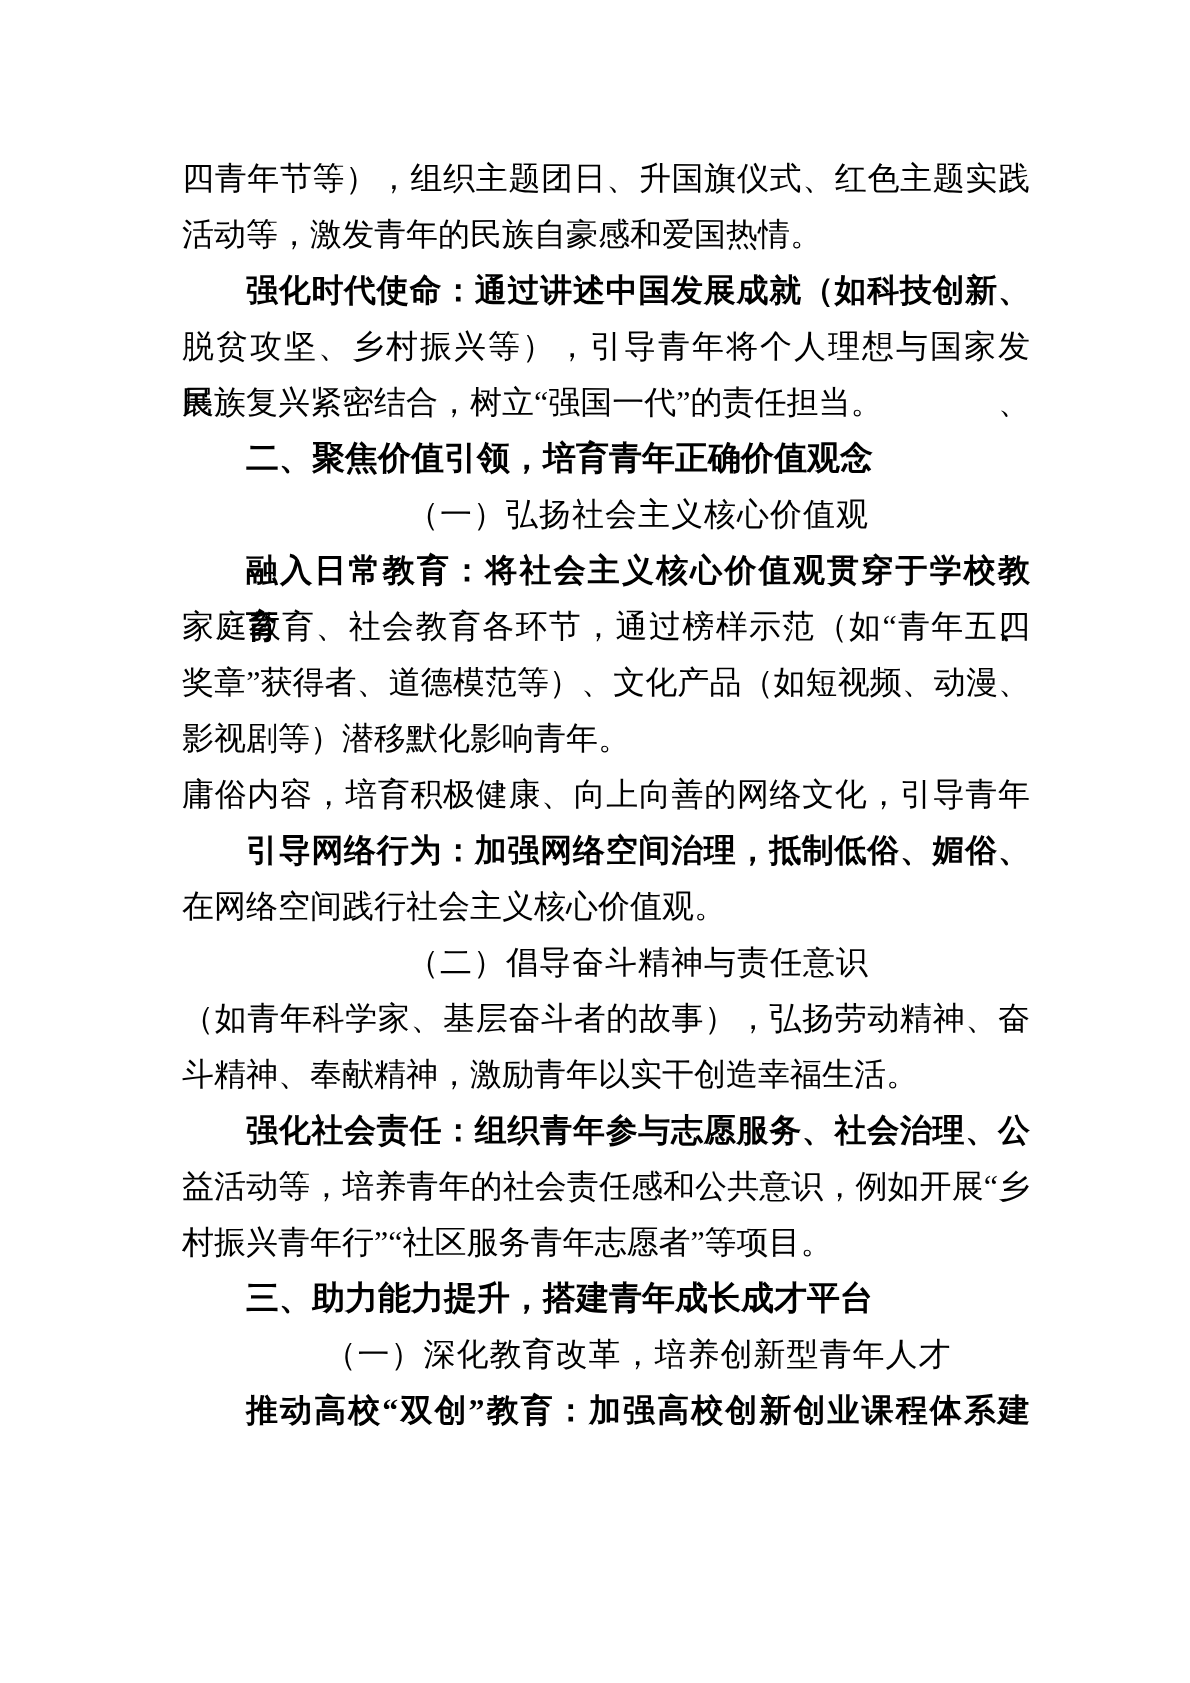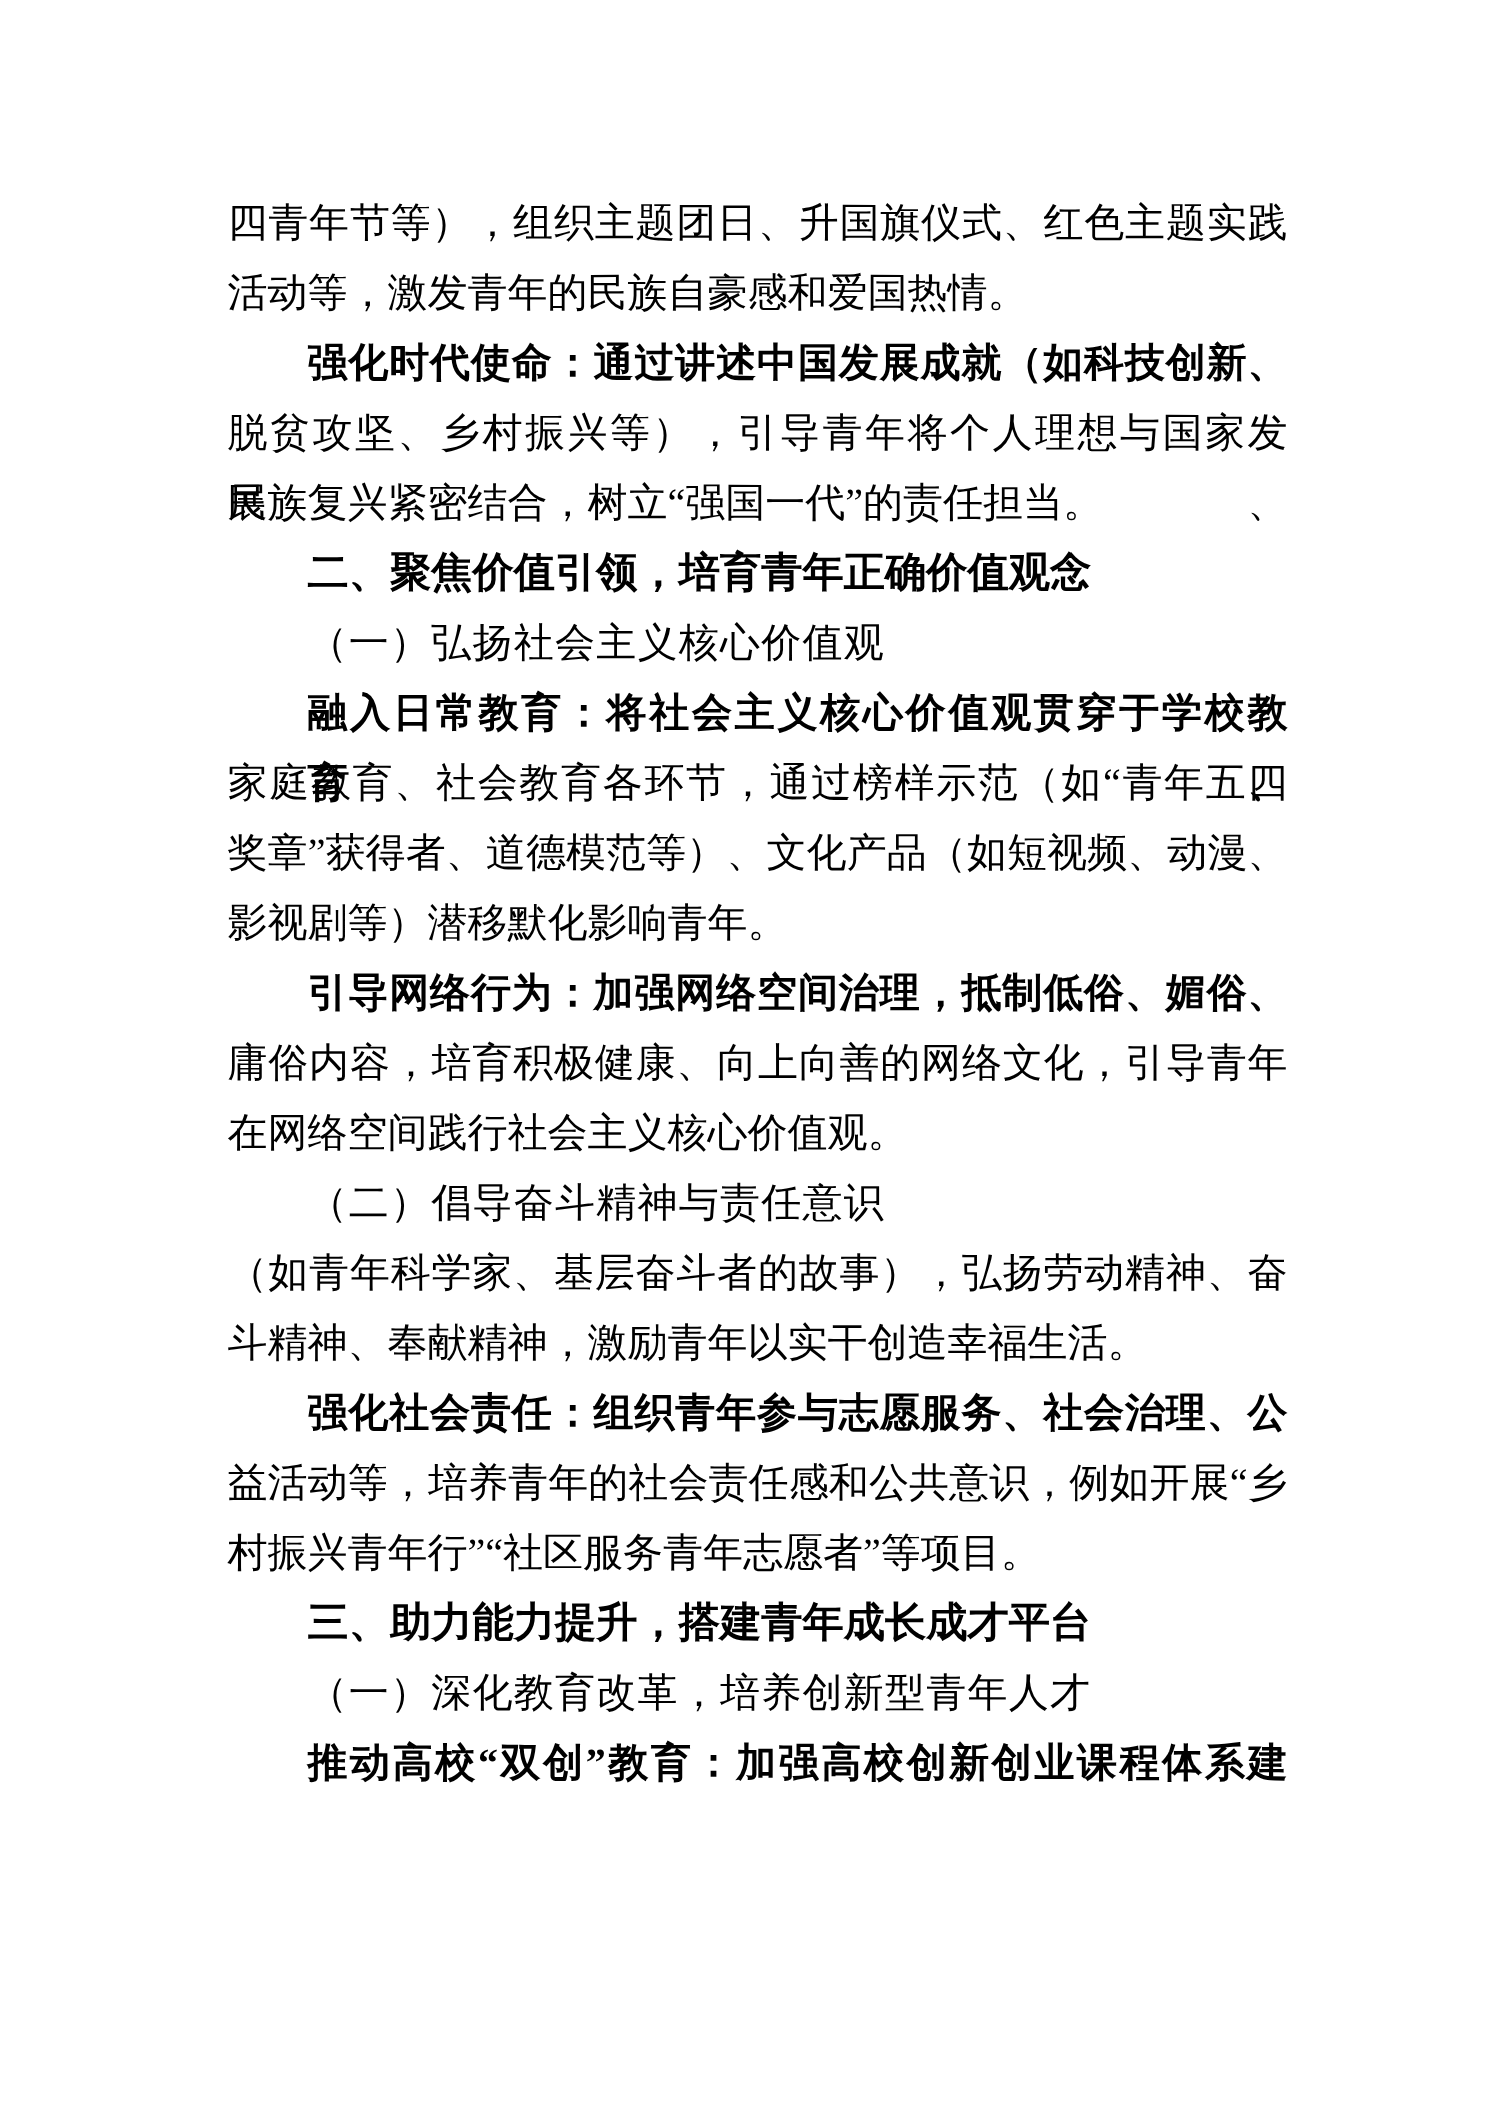--- a/index.html
+++ b/index.html
@@ -40,40 +40,41 @@
   }
   .line.h1 {
     font-family: "Liberation Sans", "DejaVu Sans", sans-serif;
     font-weight: 700;
     font-size: 33px;
   }
   .line.h2 {
     font-family: "Liberation Serif", "DejaVu Serif", serif;
     font-weight: 500;
     letter-spacing: 1px;
+    text-align: center;
   }
 </style>
 </head>
 <body>
 
 <div class="page">
   <div class="text-block">
       <div class="line body justify">四青年节等），组织主题团日、升国旗仪式、红色主题实践</div>
       <div class="line body">活动等，激发青年的民族自豪感和爱国热情。</div>
       <div class="line body indent justify">强化时代使命：通过讲述中国发展成就（如科技创新、</div>
       <div class="line body justify">脱贫攻坚、乡村振兴等），引导青年将个人理想与国家发展、</div>
       <div class="line body">民族复兴紧密结合，树立“强国一代”的责任担当。</div>
       <div class="line h1 indent">二、聚焦价值引领，培育青年正确价值观念</div>
       <div class="line h2 indent">（一）弘扬社会主义核心价值观</div>
       <div class="line body indent justify">融入日常教育：将社会主义核心价值观贯穿于学校教育、</div>
       <div class="line body justify">家庭教育、社会教育各环节，通过榜样示范（如“青年五四</div>
       <div class="line body justify">奖章”获得者、道德模范等）、文化产品（如短视频、动漫、</div>
       <div class="line body">影视剧等）潜移默化影响青年。</div>
+      <div class="line body justify">庸俗内容，培育积极健康、向上向善的网络文化，引导青年</div>
       <div class="line body indent justify">引导网络行为：加强网络空间治理，抵制低俗、媚俗、</div>
-      <div class="line body justify">庸俗内容，培育积极健康、向上向善的网络文化，引导青年</div>
       <div class="line body">在网络空间践行社会主义核心价值观。</div>
       <div class="line h2 indent">（二）倡导奋斗精神与责任意识</div>
       <div class="line body justify">（如青年科学家、基层奋斗者的故事），弘扬劳动精神、奋</div>
       <div class="line body">斗精神、奉献精神，激励青年以实干创造幸福生活。</div>
       <div class="line body indent justify">强化社会责任：组织青年参与志愿服务、社会治理、公</div>
       <div class="line body justify">益活动等，培养青年的社会责任感和公共意识，例如开展“乡</div>
       <div class="line body">村振兴青年行”“社区服务青年志愿者”等项目。</div>
       <div class="line h1 indent">三、助力能力提升，搭建青年成长成才平台</div>
       <div class="line h2 indent">（一）深化教育改革，培养创新型青年人才</div>
       <div class="line body indent justify">推动高校“双创”教育：加强高校创新创业课程体系建</div>

